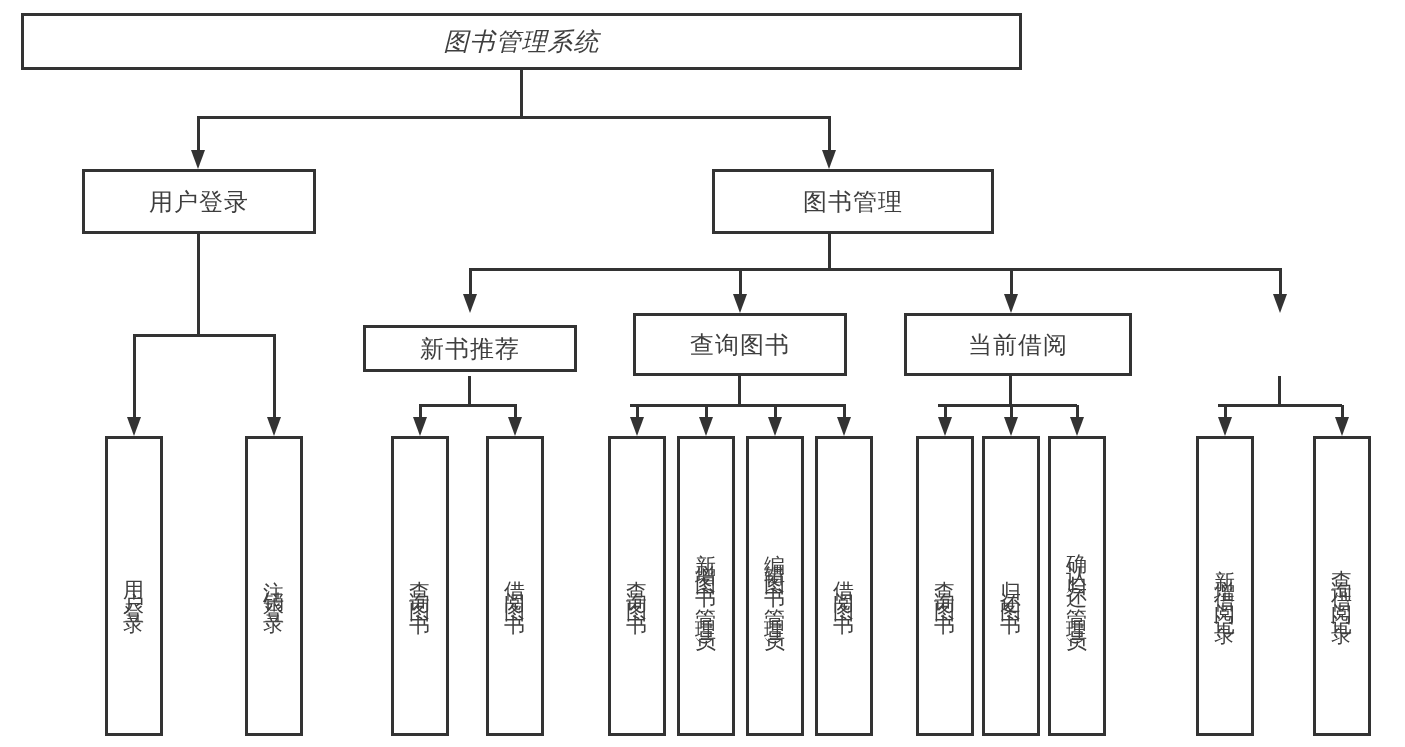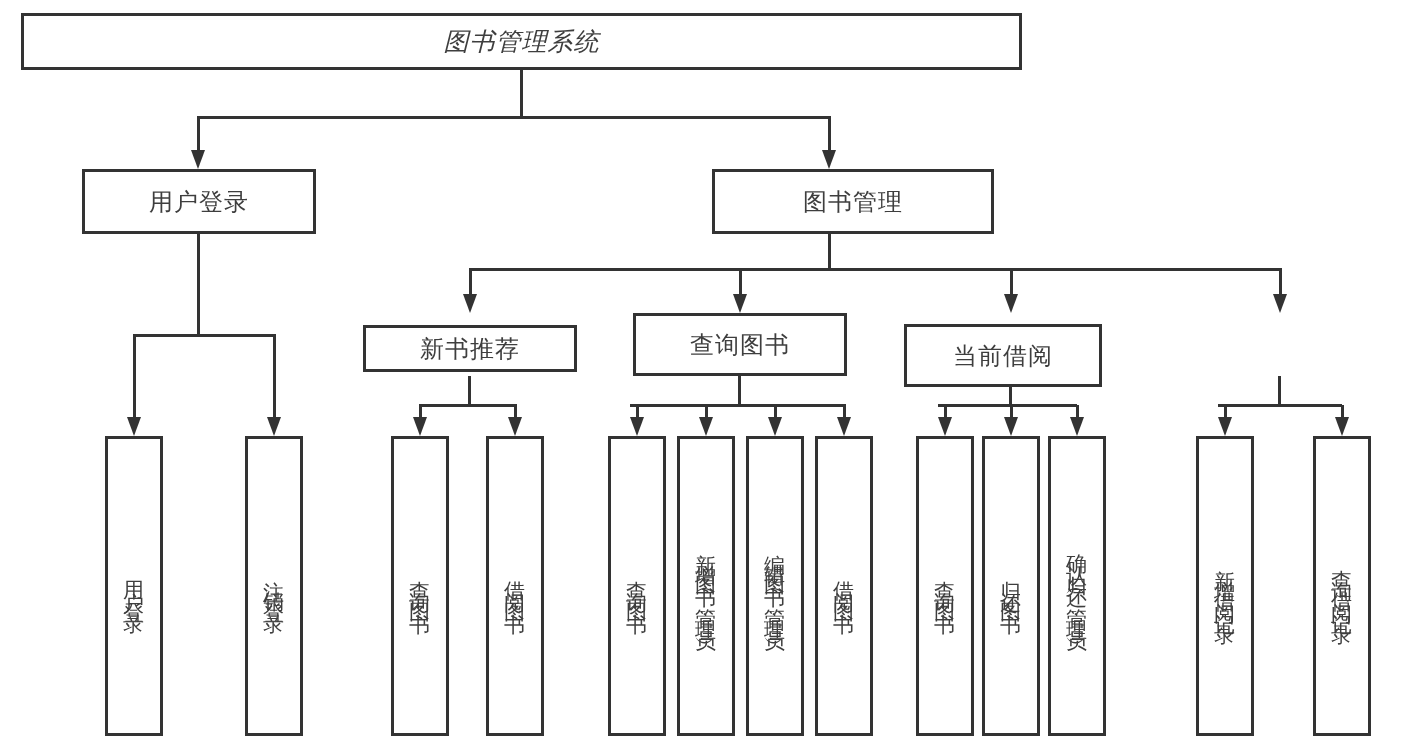--- a/index.html
+++ b/index.html
@@ -47,21 +47,21 @@
   <div class="box" style="left:712px;top:169px;width:282px;height:65px;">
     <span class="hlabel">图书管理</span>
   </div>
 
   <div class="box" style="left:363px;top:313px;width:214px;height:47px;margin-top:12px;">
     <span class="hlabel">新书推荐</span>
   </div>
   <div class="box" style="left:633px;top:313px;width:214px;height:63px;">
     <span class="hlabel">查询图书</span>
   </div>
-  <div class="box" style="left:904px;top:324px;width:198px;height:63px;">
+  <div class="box" style="left:904px;top:313px;width:228px;height:63px;">
     <span class="hlabel">当前借阅</span>
   </div>
 
   <div class="box" style="left:105px;top:436px;width:58px;height:300px;">
     <span class="vlabel">用户登录</span>
   </div>
   <div class="box" style="left:245px;top:436px;width:58px;height:300px;">
     <span class="vlabel">注销登录</span>
   </div>
 

